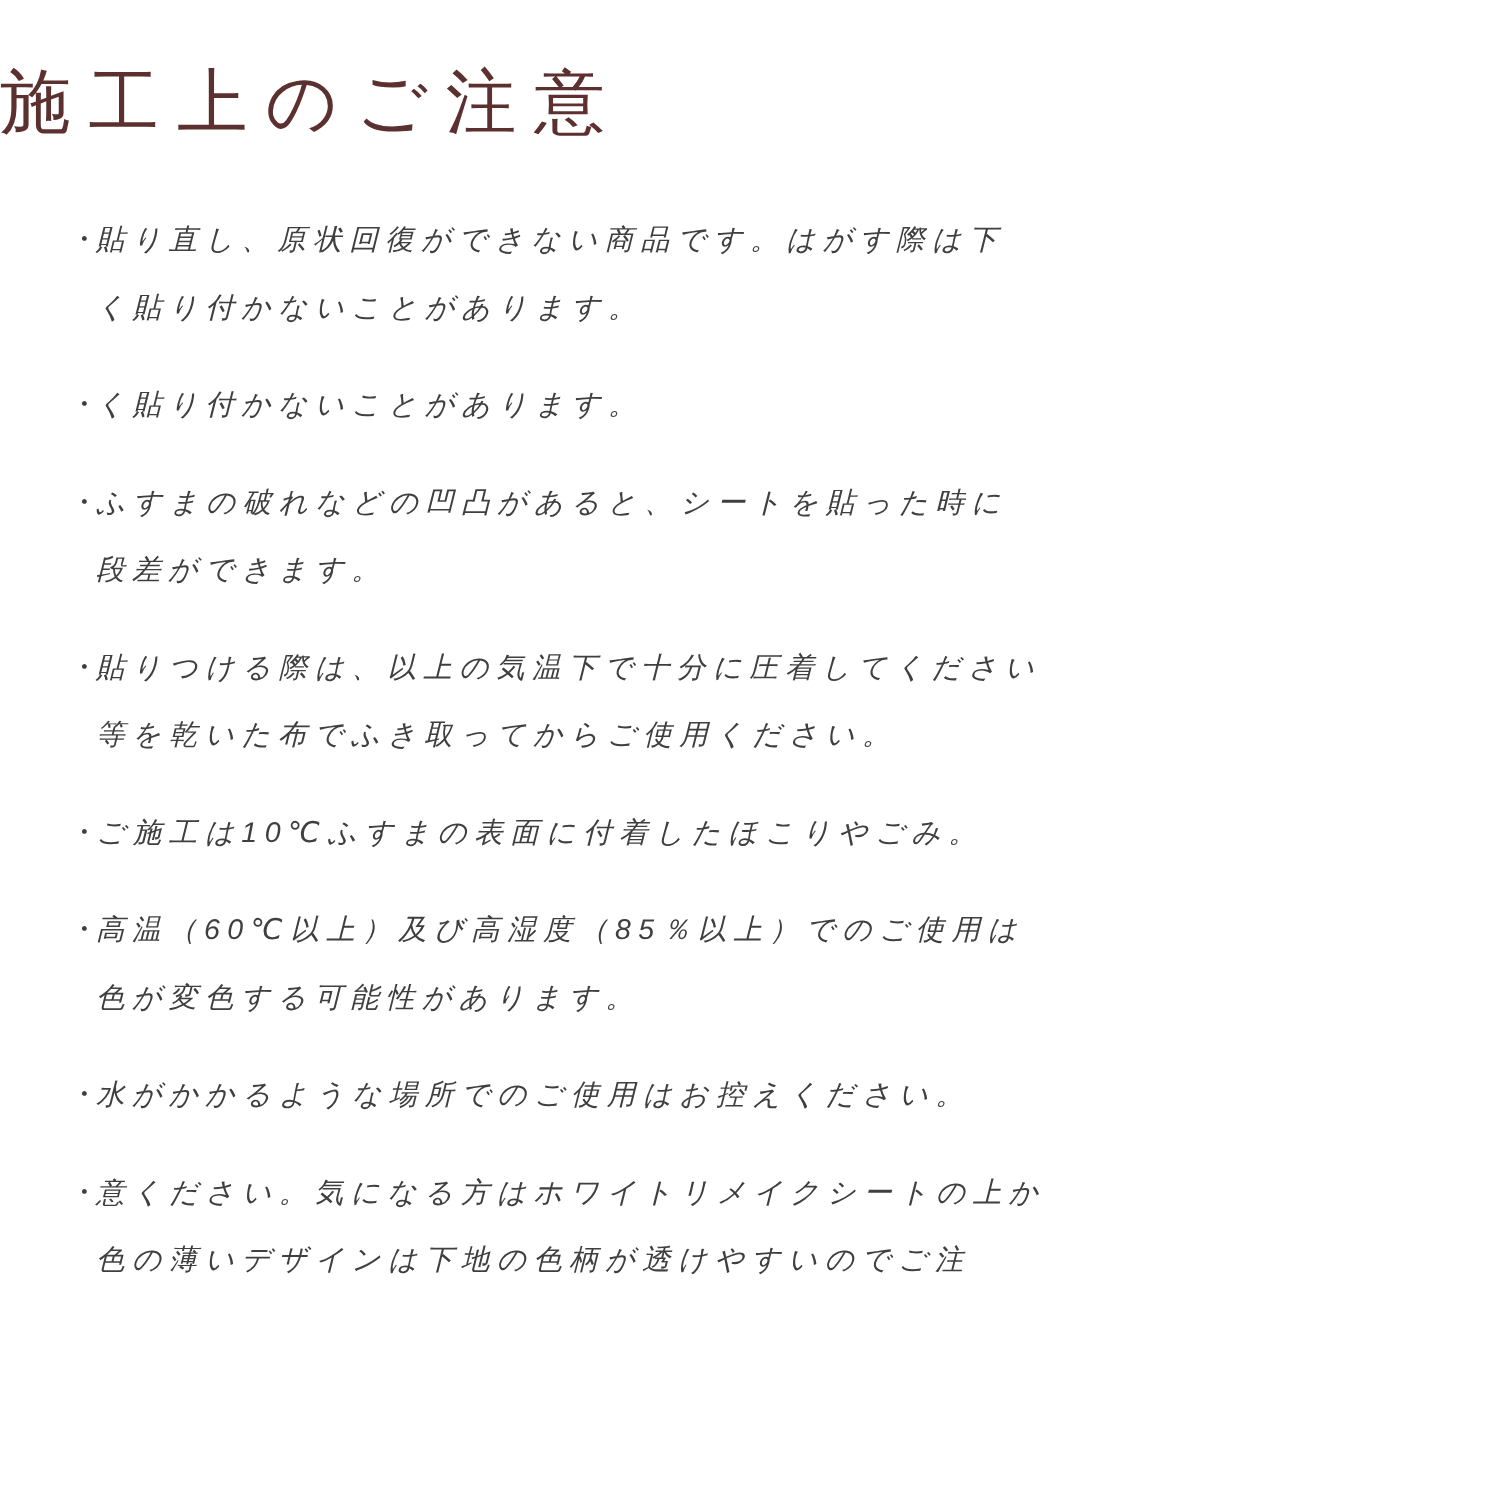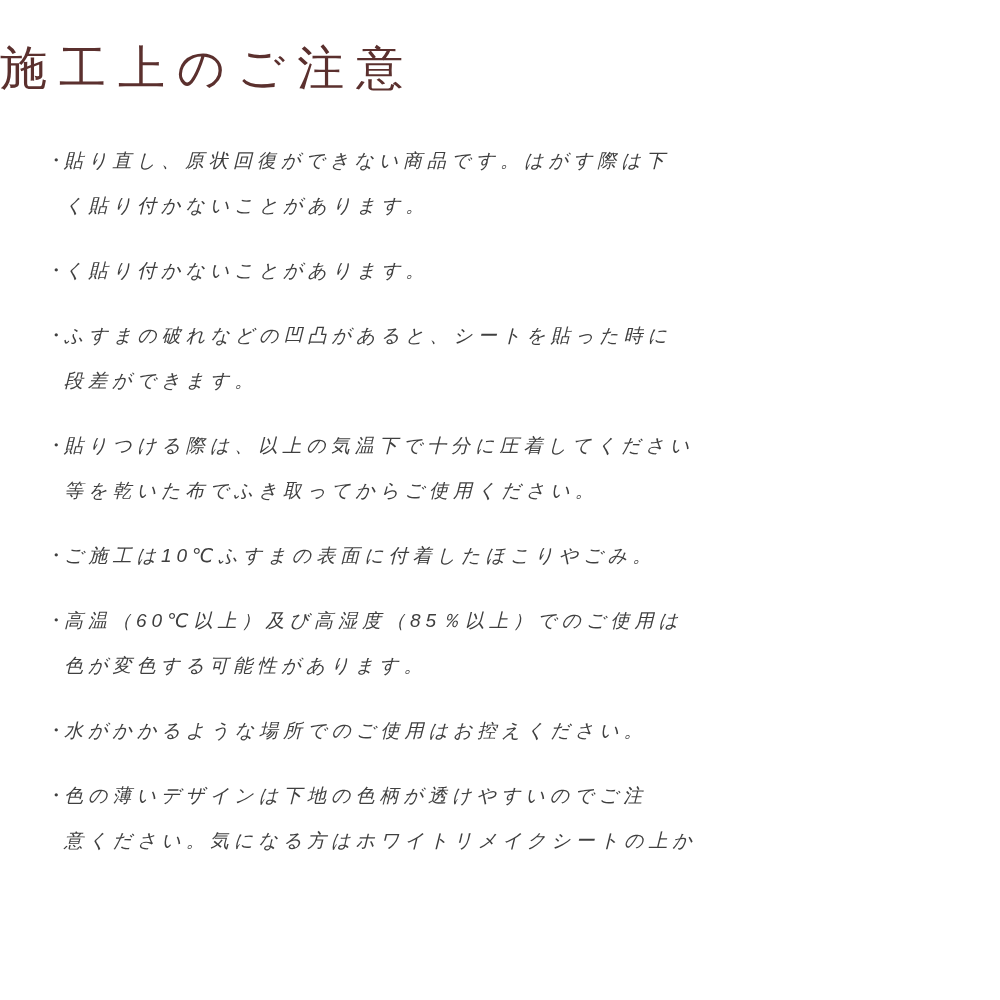--- a/index.html
+++ b/index.html
@@ -113,19 +113,19 @@
     <div class="note">
       <span class="bullet">・</span>
       <div class="note-text">
         <div class="note-line">水がかかるような場所でのご使用はお控えください。</div>
       </div>
     </div>
 
     <div class="note">
       <span class="bullet">・</span>
       <div class="note-text">
+        <div class="note-line">意ください。気になる方はホワイトリメイクシートの上か</div>
         <div class="note-line">色の薄いデザインは下地の色柄が透けやすいのでご注</div>
-        <div class="note-line">意ください。気になる方はホワイトリメイクシートの上か</div>
       </div>
     </div>
 
   </div>
 </div>
 
 </body></html>

